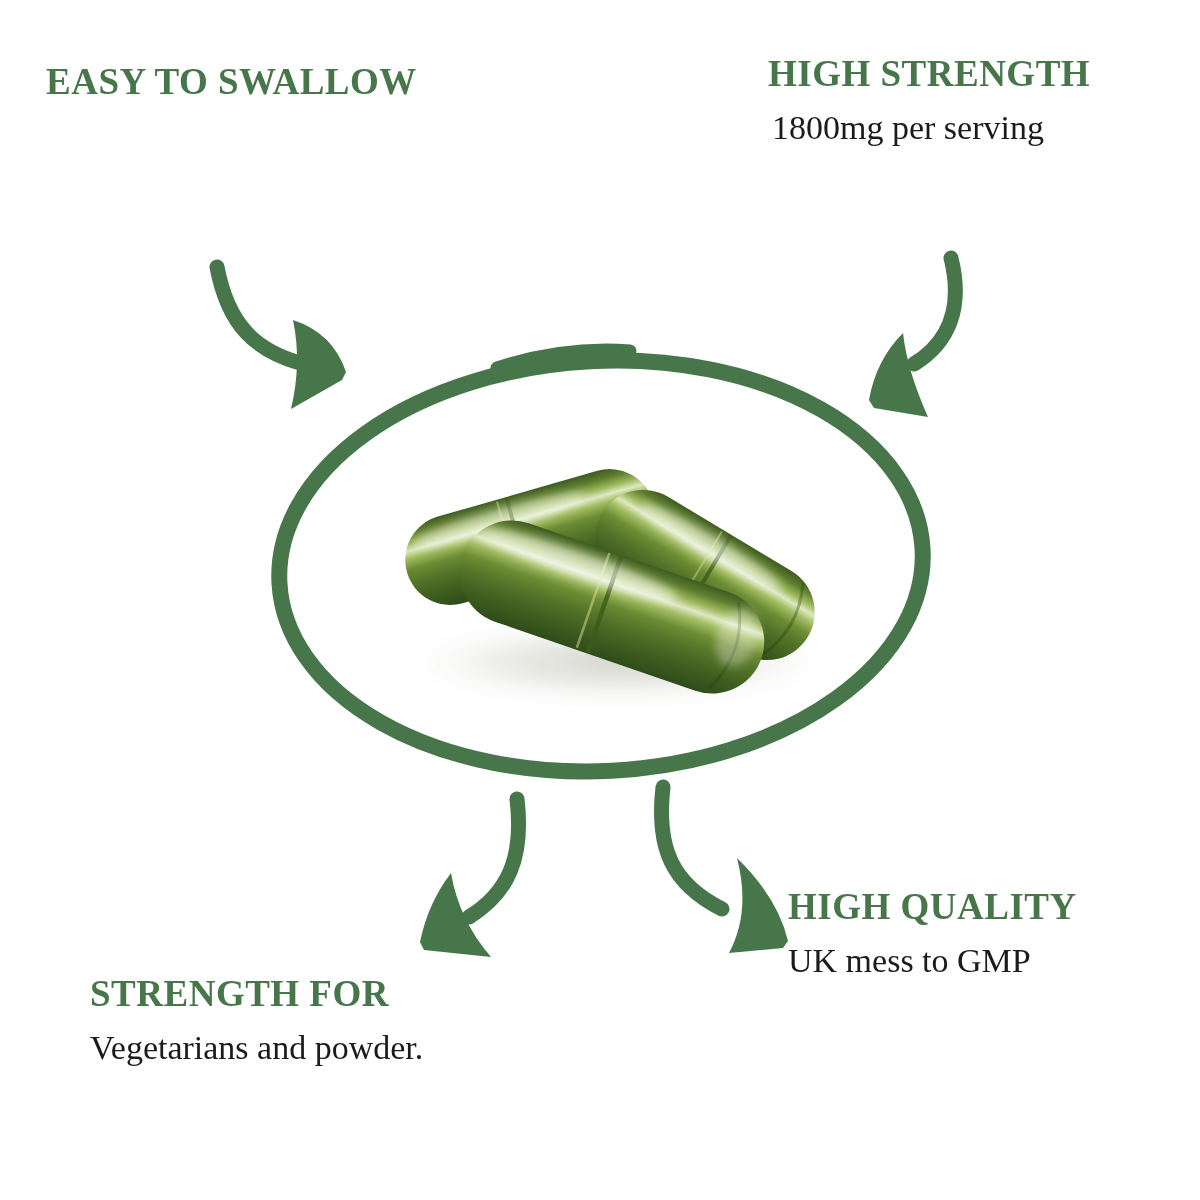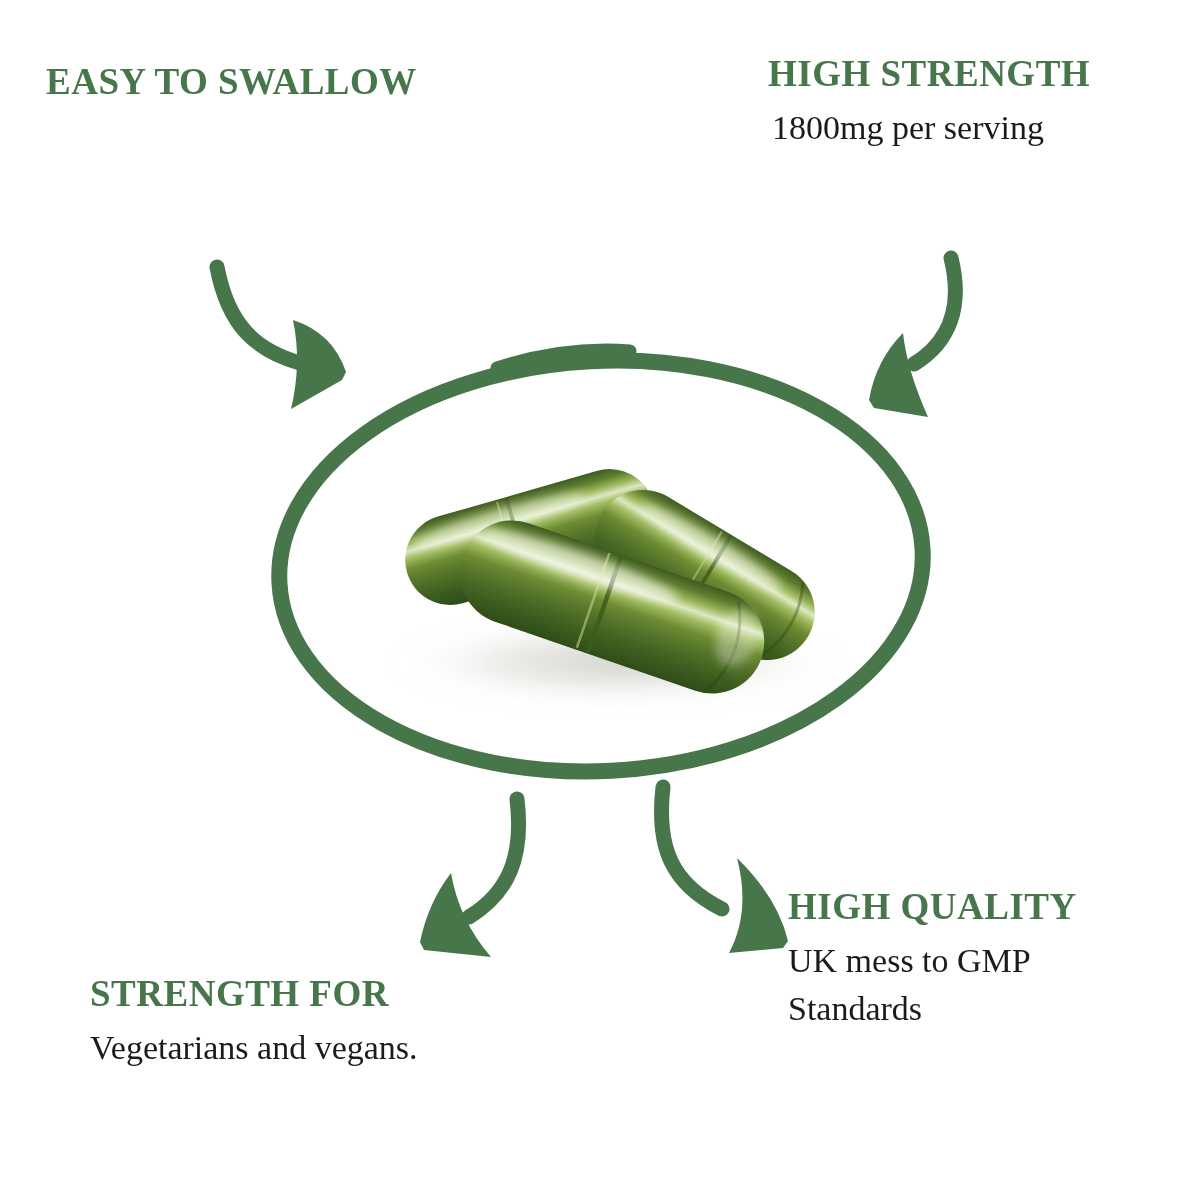--- a/index.html
+++ b/index.html
@@ -132,25 +132,24 @@
   <div class="feature f-tr">
     <h2>HIGH STRENGTH</h2>
     <p style="margin:4px">
       <span class="line">1800mg per serving</span>
     </p>
   </div>
 
   <div class="feature f-bl">
     <h2>STRENGTH FOR</h2>
     <p style="margin:0">
-      <span class="line">Vegetarians and vegans.</span>
+      <span class="line">Vegetarians and powder.</span>
     </p>
   </div>
 
   <div class="feature f-br">
     <h2>HIGH QUALITY</h2>
     <p style="margin:0">
       <span class="line">UK mess to GMP</span>
-      <span class="line">Standards</span>
     </p>
   </div>
 
 </div>
 
 </body></html>

